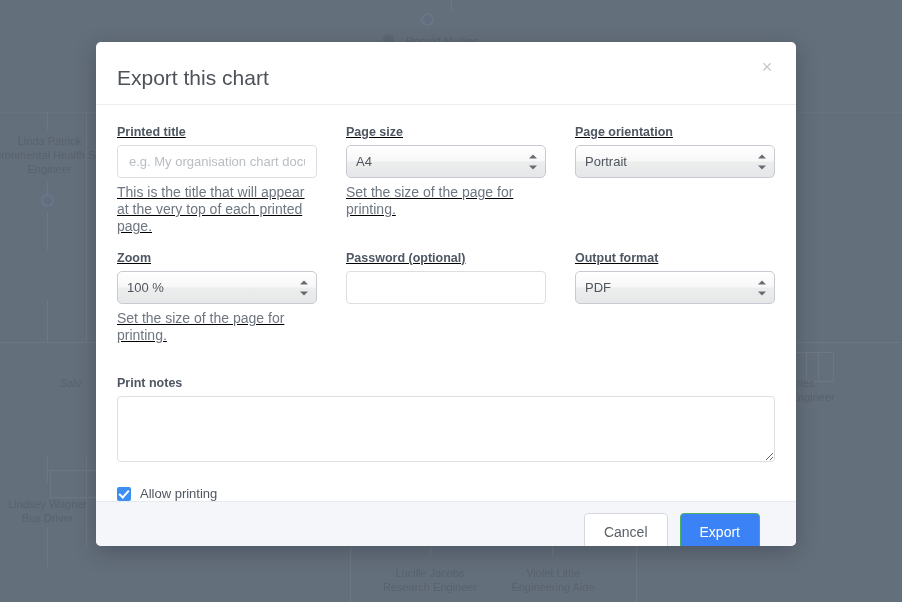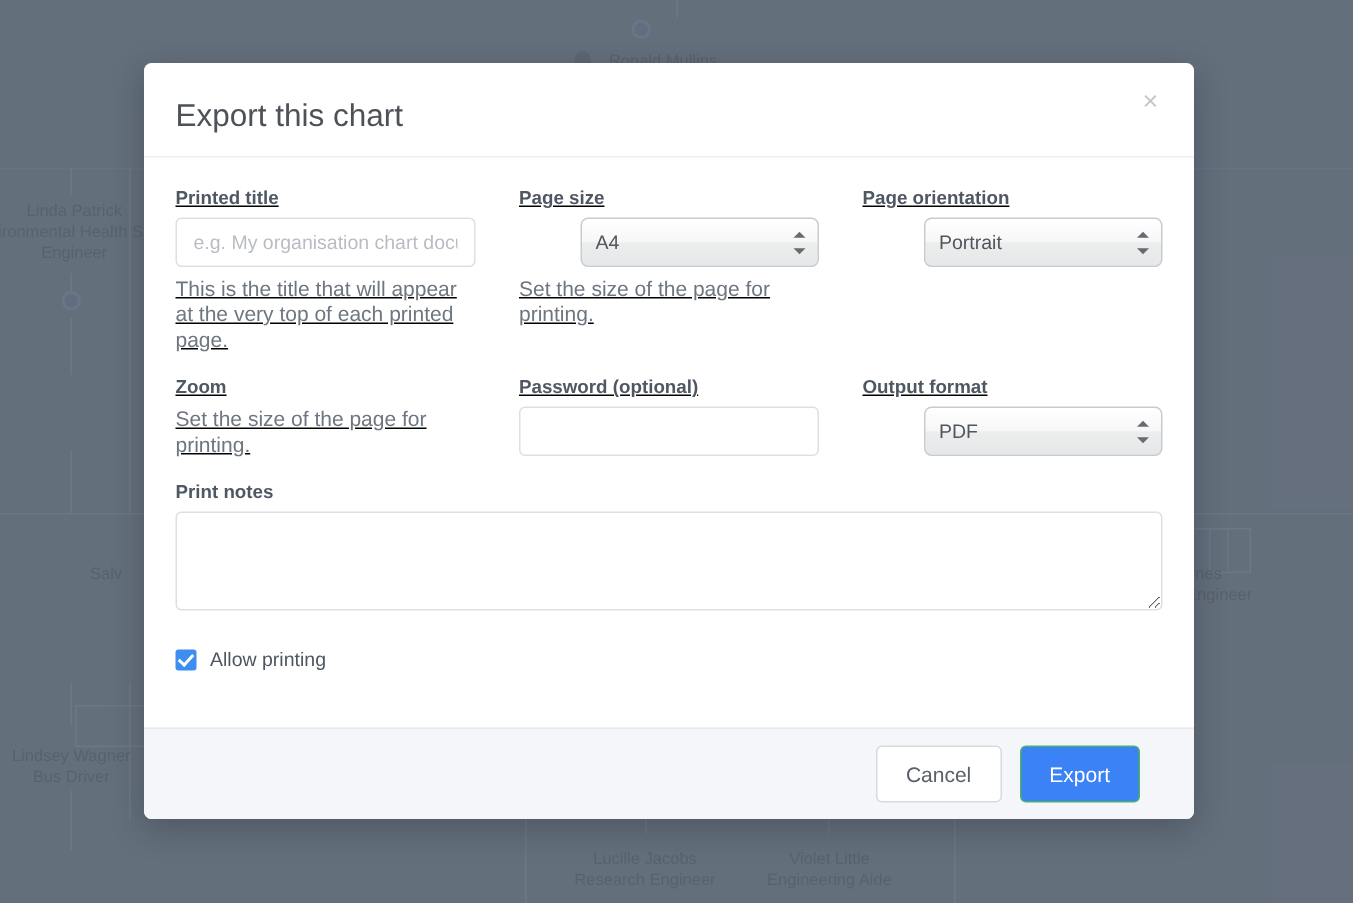--- a/index.html
+++ b/index.html
@@ -150,21 +150,21 @@
     font-size: 13px;
     color: #50565e;
     border: 1px solid #c7cbd1;
     border-radius: 5px;
     background: linear-gradient(#ffffff 0%, #f7f7f8 48%, #eceded 52%, #e6e7e8 100%);
     font-family: "Liberation Sans", sans-serif;
     -webkit-appearance: none;
     appearance: none;
     outline: none;
   }
-  .select-wrap { position: relative; margin-left: 41px; }
+  .select-wrap { position: relative; }
   .select-arrows {
     position: absolute;
     right: 9px; top: 50%;
     transform: translateY(-50%);
     width: 8px; height: 15px;
     pointer-events: none;
     display: flex;
     flex-direction: column;
     justify-content: space-between;
     align-items: center;
@@ -377,20 +377,29 @@
             </span>
         </div>
       </div>
 
     </div>
 
     <div class="form-row row-gap-2">
 
       <div class="form-col">
         <label class="field-label">Zoom</label>
+        <div class="select-wrap">
+          <select class="native-select">
+            <option>100 %</option>
+          </select>
+          <span class="select-arrows">
+              <i class="up"></i>
+              <i class="down"></i>
+            </span>
+        </div>
         <div class="help-text">Set the size of the page for printing.</div>
       </div>
 
       <div class="form-col">
         <label class="field-label">Password (optional)</label>
         <input class="text-input" type="password" placeholder="" style="">
       </div>
 
       <div class="form-col">
         <label class="field-label">Output format</label>
@@ -400,21 +409,21 @@
           </select>
           <span class="select-arrows">
               <i class="up"></i>
               <i class="down"></i>
             </span>
         </div>
       </div>
 
     </div>
 
-    <div style="margin-top:16px;">
+    <div style="margin-top:32px;">
       <label class="field-label">Print notes</label>
       <textarea class="notes" placeholder="" style=""></textarea>
     </div>
 
     <div class="checkbox-row">
       <span class="cbox"></span>
       <span class="cbox-label">Allow printing</span>
     </div>
 
   </div>

